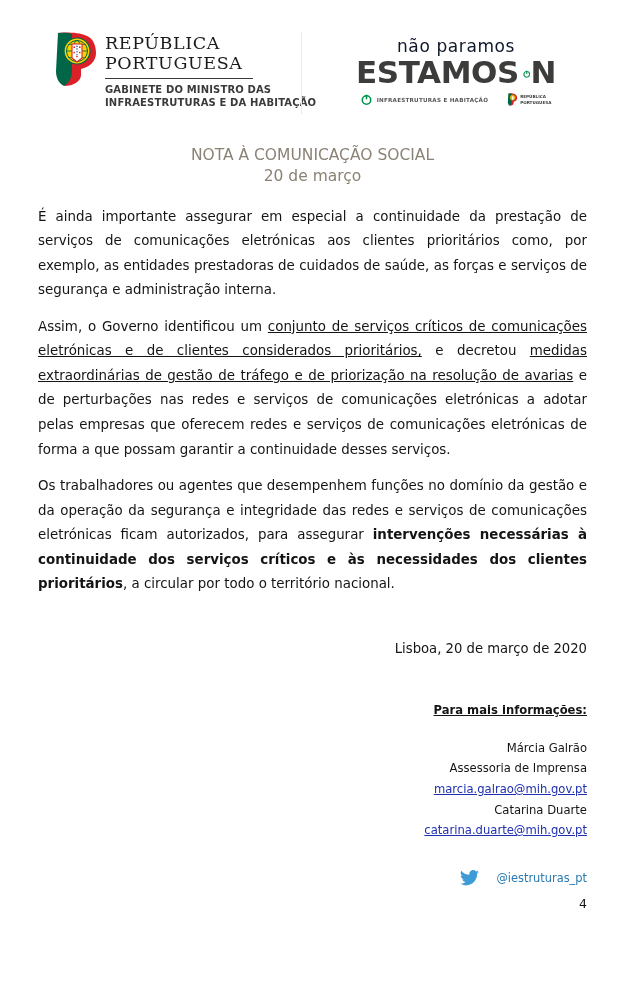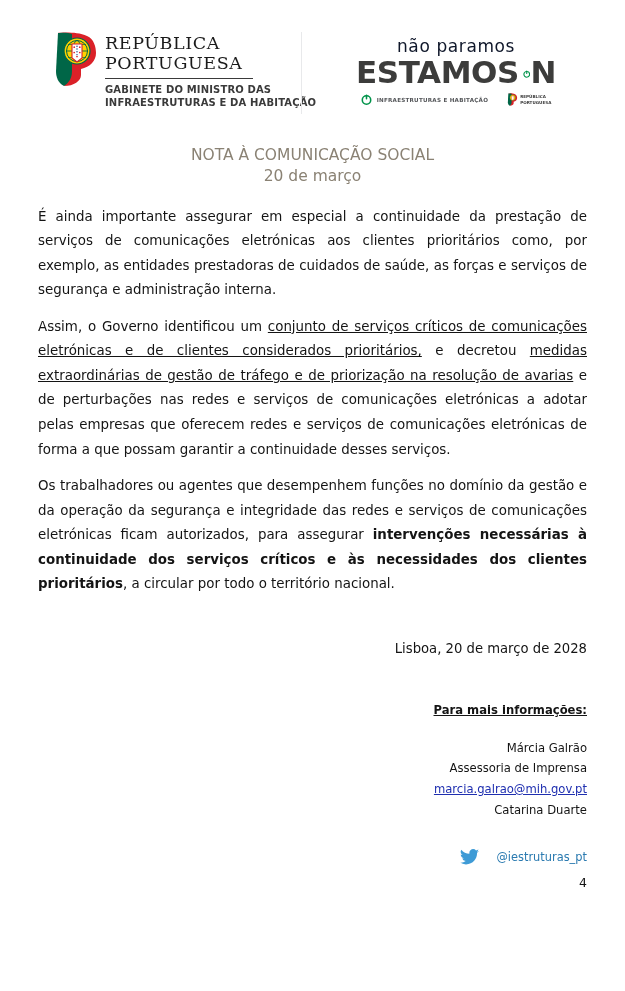--- a/index.html
+++ b/index.html
@@ -276,29 +276,30 @@
   <p class="para first">É ainda importante assegurar em especial a continuidade da prestação de serviços de comunicações eletrónicas aos clientes prioritários como, por exemplo, as entidades prestadoras de cuidados de saúde, as forças e serviços de segurança e administração interna.</p>
 
   <p class="para"><span>Assim, o Governo identificou um </span><span class="u">conjunto de serviços críticos de comunicações eletrónicas e de clientes considerados prioritários,</span><span> e decretou </span><span class="u">medidas extraordinárias de gestão de tráfego e de priorização na resolução de avarias</span><span> e de perturbações nas redes e serviços de comunicações eletrónicas a adotar pelas empresas que oferecem redes e serviços de comunicações eletrónicas de forma a que possam garantir a continuidade desses serviços.</span></p>
 
   <p class="para"><span>Os trabalhadores ou agentes que desempenhem funções no domínio da gestão e da operação da segurança e integridade das redes e serviços de comunicações eletrónicas ficam autorizados, para assegurar </span><span class="b">intervenções necessárias à continuidade dos serviços críticos e às necessidades dos clientes prioritários</span><span>, a circular por todo o território nacional.</span></p>
 
 </div>
 
 <div class="right-block">
 
-  <div class="closing">Lisboa, 20 de março de 2028</div>
+  <div class="closing">Lisboa, 20 de março de 2020</div>
 
   <div class="info-head">Para mais informações:</div>
 
   <div class="contacts">
     <div>Márcia Galrão</div>
     <div>Assessoria de Imprensa</div>
     <div class="mail">marcia.galrao@mih.gov.pt</div>
     <div>Catarina Duarte</div>
+    <div class="mail">catarina.duarte@mih.gov.pt</div>
   </div>
 
   <div class="social">
     <svg class="twitter-icon" viewBox="0 0 24 20">
       <path d="M24 2.4c-.9.4-1.8.67-2.8.79 1-.6 1.77-1.56 2.13-2.7-.94.56-1.98.96-3.08 1.18A4.85 4.85 0 0 0 16.62 0c-2.68 0-4.85 2.18-4.85 4.87 0 .38.04.75.12 1.1A13.76 13.76 0 0 1 1.64.9a4.9 4.9 0 0 0 1.5 6.5 4.8 4.8 0 0 1-2.2-.61v.06c0 2.36 1.67 4.33 3.89 4.78a4.9 4.9 0 0 1-2.19.08 4.86 4.86 0 0 0 4.53 3.38A9.74 9.74 0 0 1 0 17.1a13.72 13.72 0 0 0 7.55 2.22c9.05 0 14-7.53 14-14.06 0-.21 0-.43-.015-.64A10 10 0 0 0 24 2.4z" fill="#3e9bd6"></path>
     </svg>
     <span class="handle">@iestruturas_pt</span>
   </div>
 
   <div class="page-num">4</div>

